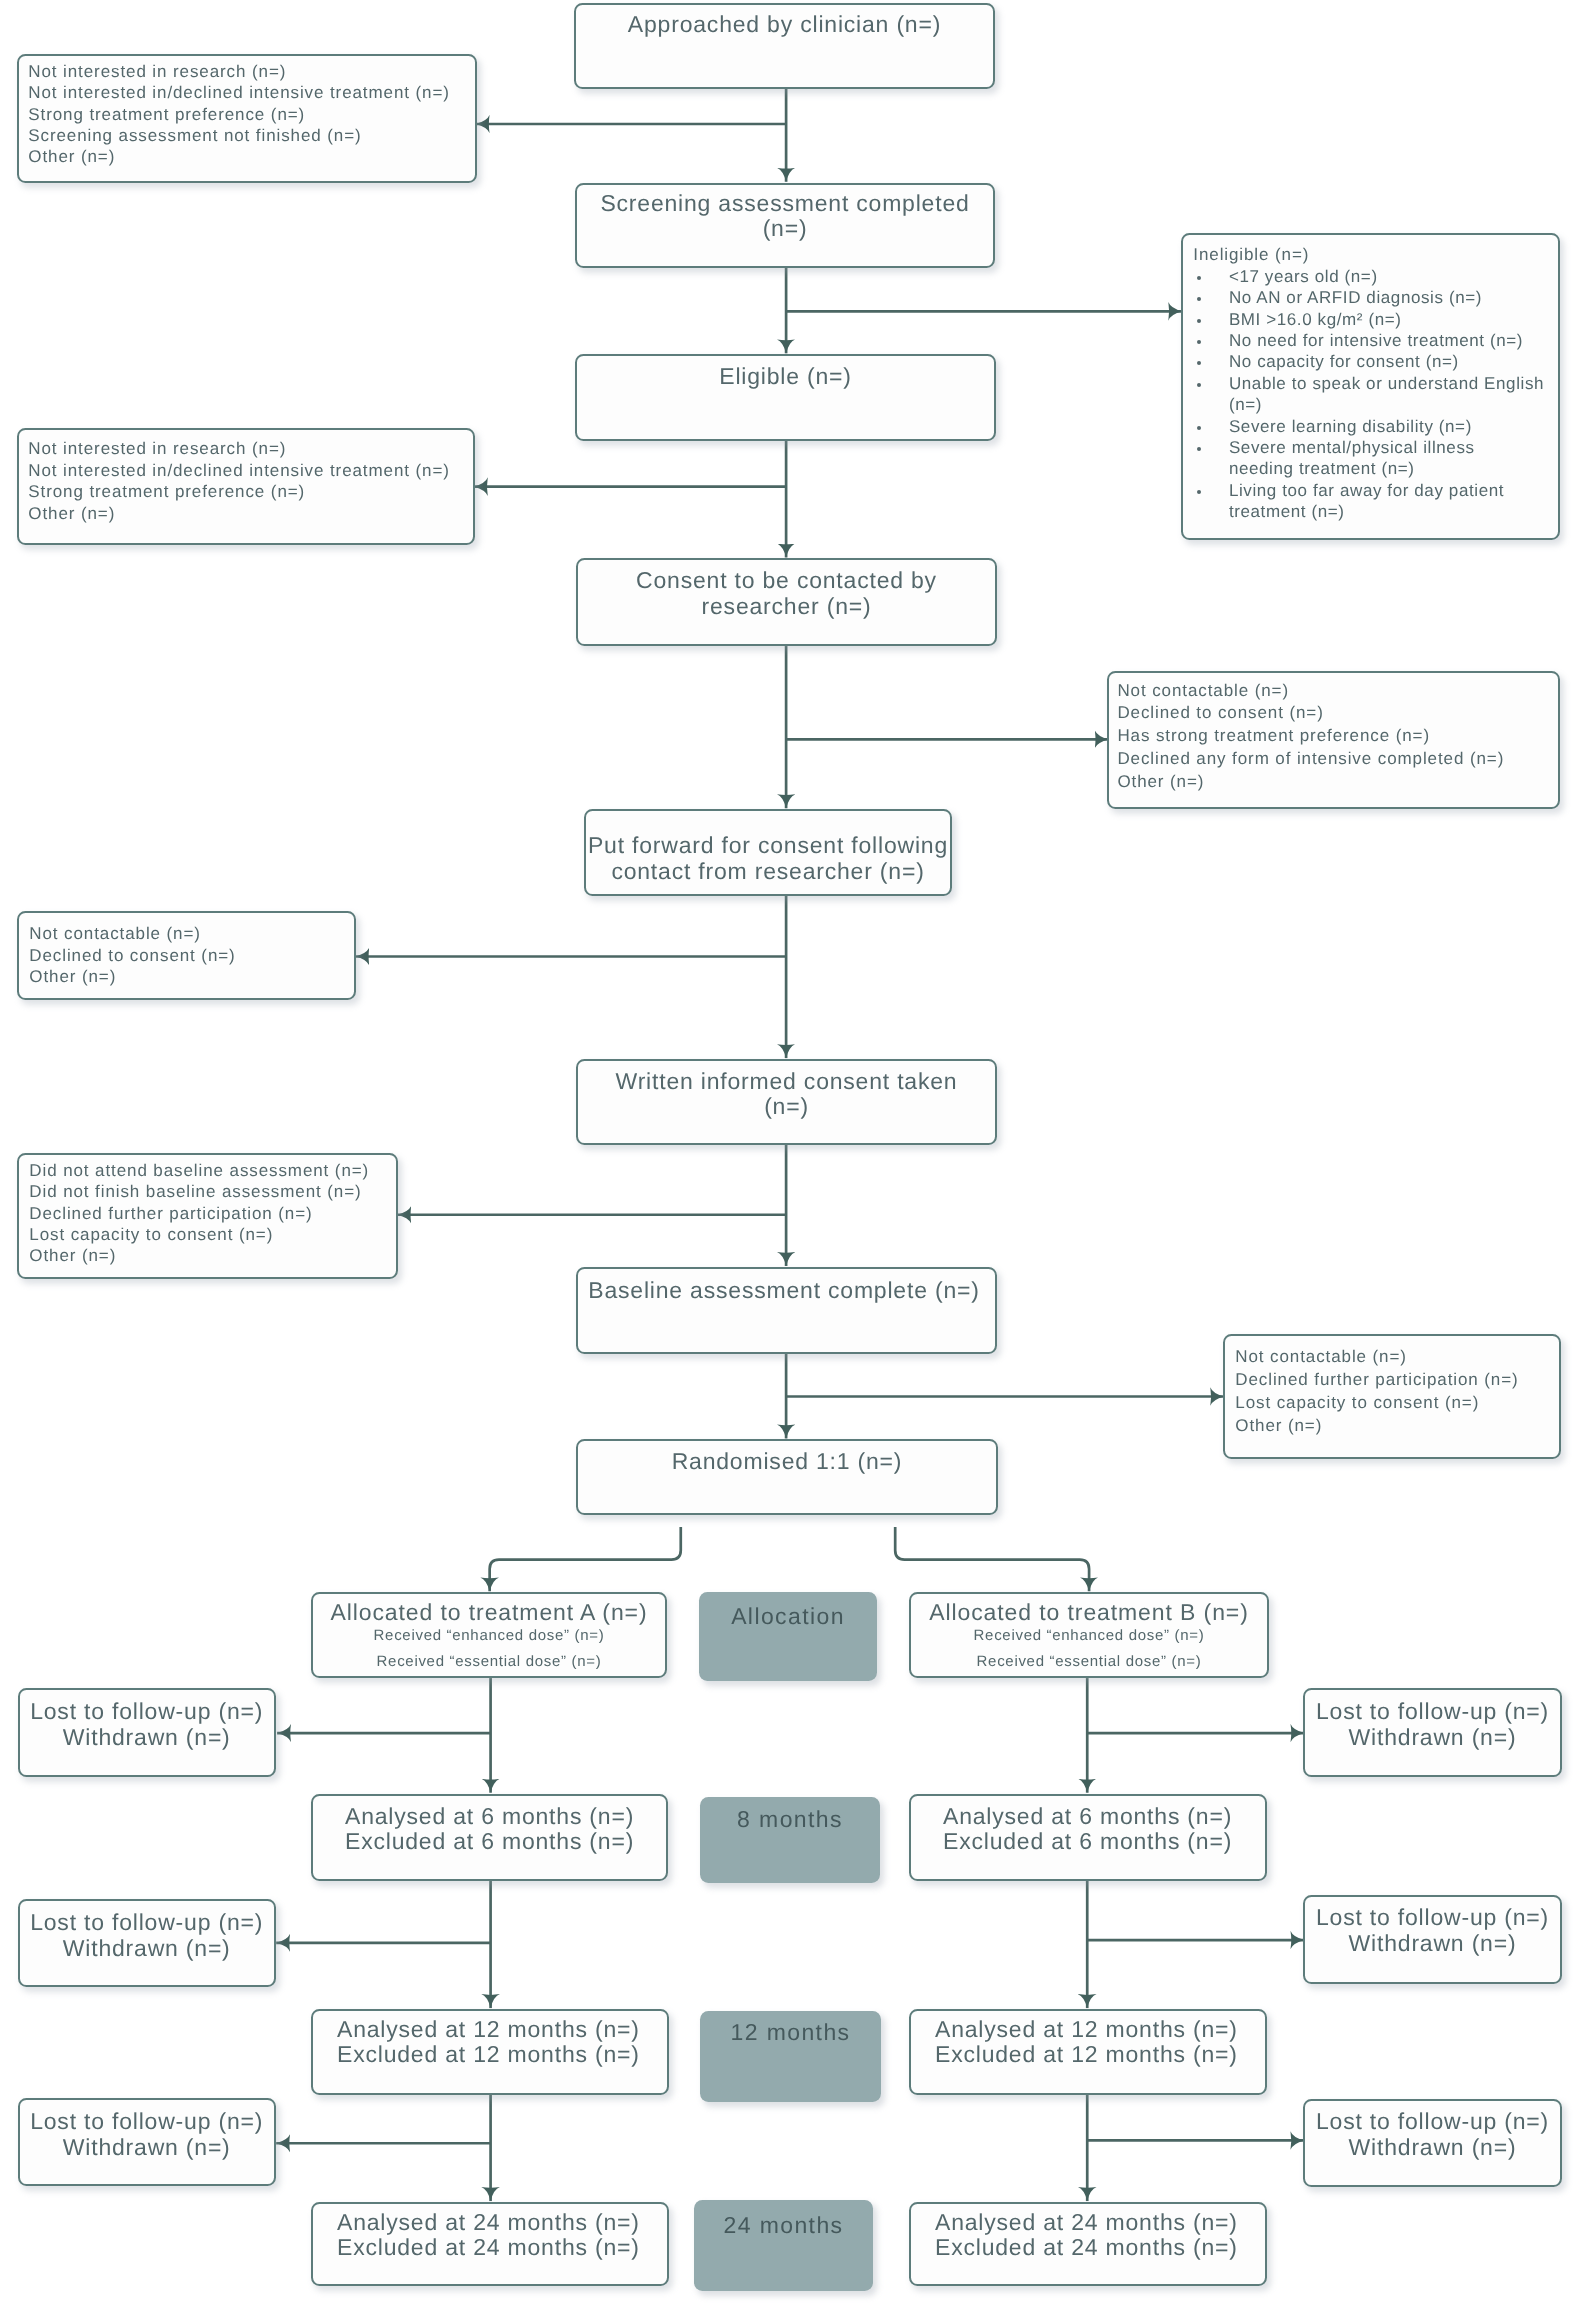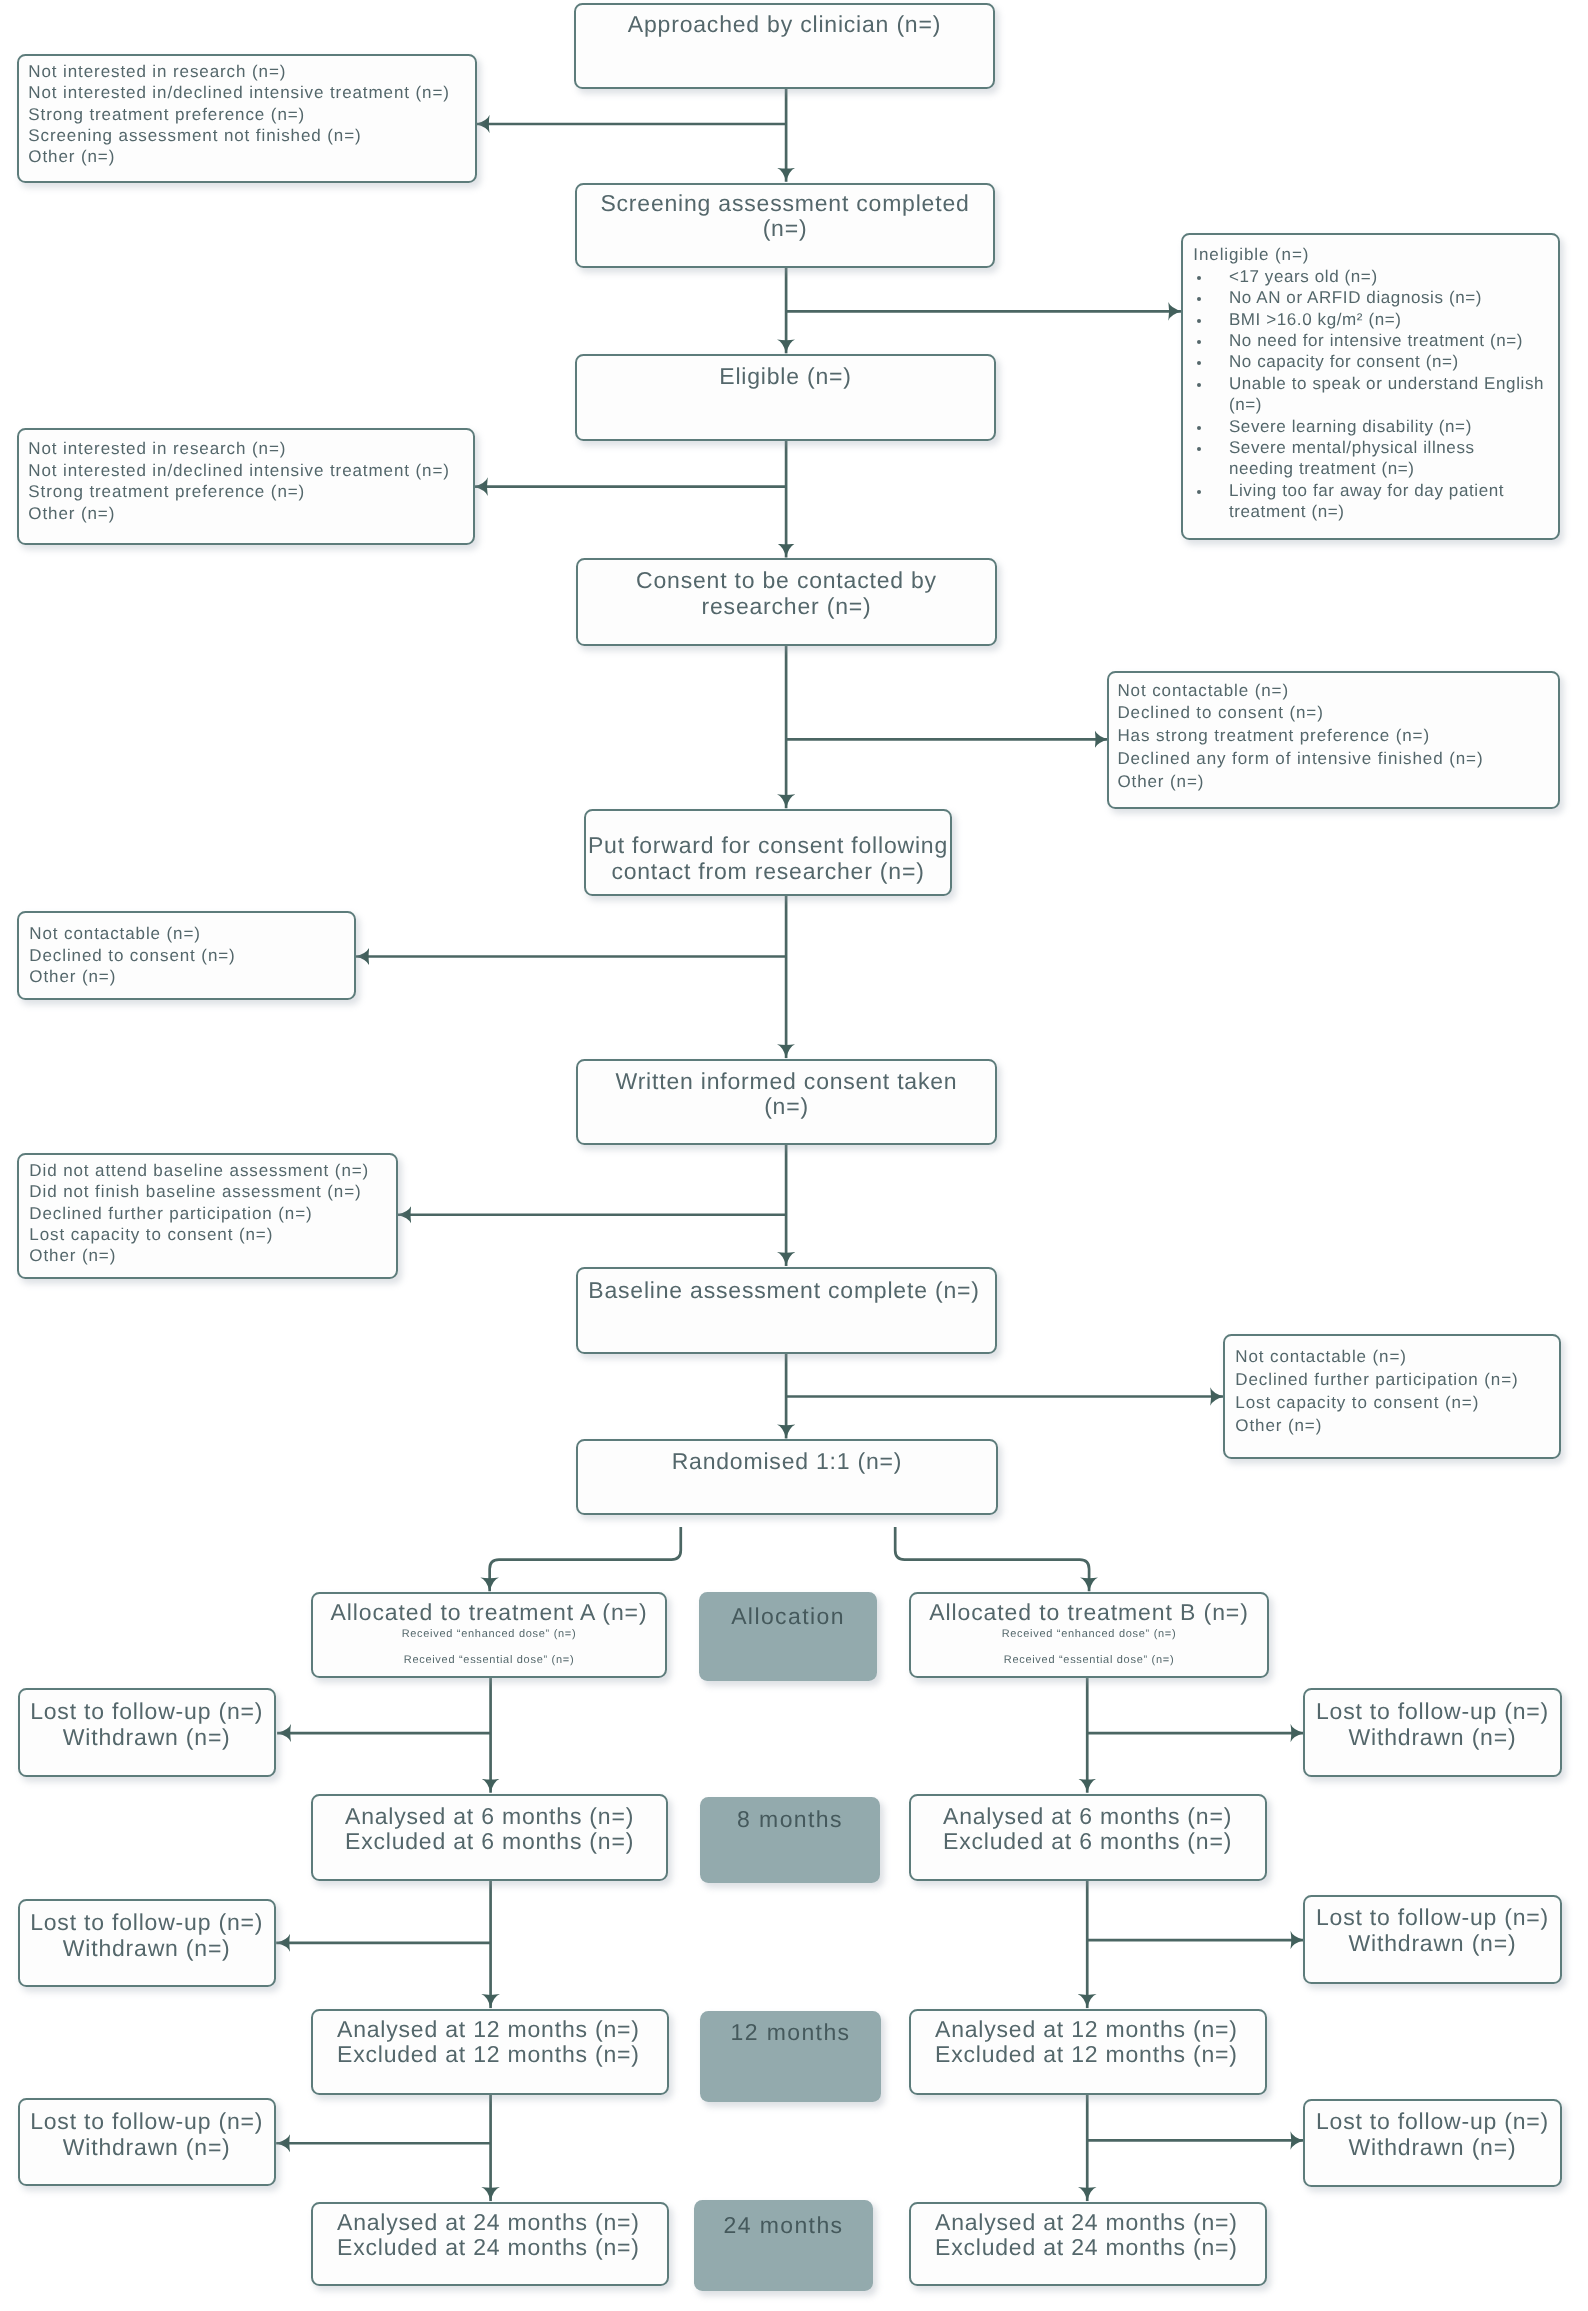--- a/index.html
+++ b/index.html
@@ -17,21 +17,21 @@
         box-shadow:3.7px 4.7px 6.5px rgba(150,158,172,0.30);}
 
   .node.ctr{display:flex;flex-direction:column;align-items:center;
             justify-content:flex-start;text-align:right;}
   .node.lst{text-align:left;}
 
   .t-main{font-size:23px;line-height:1.12;letter-spacing:0.8px;}
   .t-list{font-size:17px;line-height:1.26;letter-spacing:0.9px;}
   .wide .t-list{line-height:1.345;}
 
-  .t-sub{font-size:11px;line-height:1.1;letter-spacing:0.7px;}
+  .t-sub{font-size:15px;line-height:1.1;letter-spacing:0.7px;}
   .t-alloc{font-size:23px;line-height:1.1;letter-spacing:0.9px;}
   .t-stage{font-size:23px;line-height:1.1;letter-spacing:1.4px;}
   .al{position:absolute;left:0;right:0;text-align:center;}
 
   .node.band{background:#93aaad;border:none;border-radius:8.4px;
              color:#45595c;display:flex;align-items:flex-start;
              justify-content:center;
              box-shadow:3.7px 4.7px 6.5px rgba(150,158,172,0.32);}
 
   ul.bul{margin:0;padding:0 0 0 18.6px;list-style:disc;}
@@ -130,21 +130,21 @@
 
 <div class="node ctr" style="left:576px;top:558px;width:421px;height:88px;padding-top:8.4px;">
   <div class="t-main">Consent to be contacted by</div>
   <div class="t-main">researcher (n=)</div>
 </div>
 
 <div class="node lst wide" style="left:1107px;top:671px;width:453px;height:138px;padding:6.5px 0 0 8.4px;">
   <div class="t-list">Not contactable (n=)</div>
   <div class="t-list">Declined to consent (n=)</div>
   <div class="t-list">Has strong treatment preference (n=)</div>
-  <div class="t-list">Declined any form of intensive finished (n=)</div>
+  <div class="t-list">Declined any form of intensive completed (n=)</div>
   <div class="t-list">Other (n=)</div>
 </div>
 
 <div class="node ctr" style="left:584px;top:809px;width:368px;height:87px;padding-top:22px;">
   <div class="t-main">Put forward for consent following</div>
   <div class="t-main">contact from researcher (n=)</div>
 </div>
 
 <div class="node lst" style="left:17px;top:911px;width:339px;height:89px;padding:10.3px 0 0 10.3px;">
   <div class="t-list">Not contactable (n=)</div>

